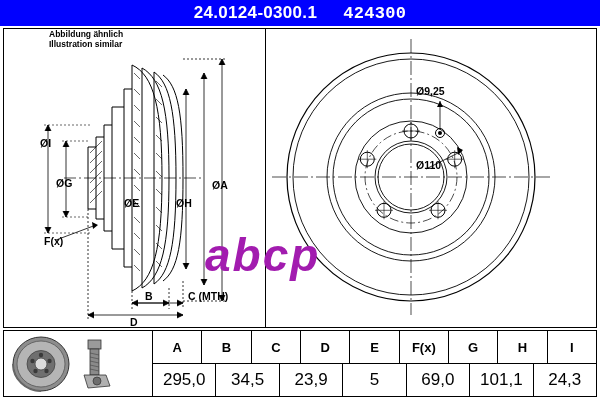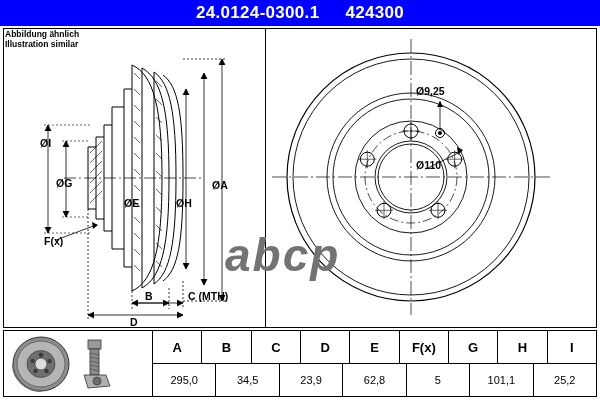--- a/index.html
+++ b/index.html
@@ -14,41 +14,41 @@
 
   
   .header{
     position:absolute;left:0;top:0;width:600px;height:26px;
     background:#0000ff;color:#ffffff;
     display:flex;align-items:center;justify-content:center;
     gap:26px;
     font-weight:bold;font-size:17px;letter-spacing:.3px;
   }
   .header .part-no{font-size:17px;}
-  .header .alt-no{font-size:17px;}
+  .header .alt-no{font-size:17px;font-family:Liberation Mono, monospace;}
 
   
   .note{
     position:absolute;left:5px;top:29px;
-    font-size:8.5px;line-height:10px;font-weight:bold;
+    font-size:8.5px;line-height:10px;font-weight:bold;padding-left:44px;
   }
 
   
   .frame{
     position:absolute;left:3px;top:28px;width:594px;height:300px;
     border:1px solid #000;box-sizing:border-box;
   }
   .divider{
     position:absolute;left:265px;top:28px;width:1px;height:300px;background:#000;
   }
 
   
   .watermark{
-    position:absolute;left:225px;top:228px;
-    font-size:46px;color:#737373;font-style:italic;font-weight:bold;
+    position:absolute;left:205px;top:228px;
+    font-size:46px;color:#a21caf;font-style:italic;font-weight:bold;
     letter-spacing:2px;
     user-select:none;
   }
 
   
   .table{
     position:absolute;left:3px;top:330px;width:594px;height:67px;
     border:1px solid #000;box-sizing:border-box;
     display:flex;
   }
@@ -58,21 +58,21 @@
   .tbl-right{flex:1;display:flex;flex-direction:column;}
   .trow{display:flex;flex:1;}
   .trow.head{border-bottom:1px solid #000;}
   .tcell{
     flex:1;display:flex;align-items:center;justify-content:center;
     border-right:1px solid #000;
     font-size:12px;
   }
   .tcell:last-child{border-right:none;}
   .trow.head .tcell{font-weight:bold;font-size:13px;}
-  .trow.vals .tcell{font-size:11px;text-align:center;}
+  .trow.vals .tcell{font-size:17px;text-align:center;}
 
   
   svg{display:block;}
   .lbl-b{font-family:"Liberation Sans", sans-serif;font-size:10.5px;font-weight:bold;}
 </style>
 </head>
 <body>
 
 <div class="page">
 
@@ -313,21 +313,21 @@
         <div class="tcell">E</div>
         <div class="tcell">F(x)</div>
         <div class="tcell">G</div>
         <div class="tcell">H</div>
         <div class="tcell">I</div>
       </div>
       <div class="trow vals">
         <div class="tcell">295,0</div>
         <div class="tcell">34,5</div>
         <div class="tcell">23,9</div>
-        <div class="tcell">62,8</div>
         <div class="tcell">5</div>
+        <div class="tcell">69,0</div>
         <div class="tcell">101,1</div>
-        <div class="tcell">25,2</div>
+        <div class="tcell">24,3</div>
       </div>
     </div>
   </div>
 
 </div>
 
 </body></html>

